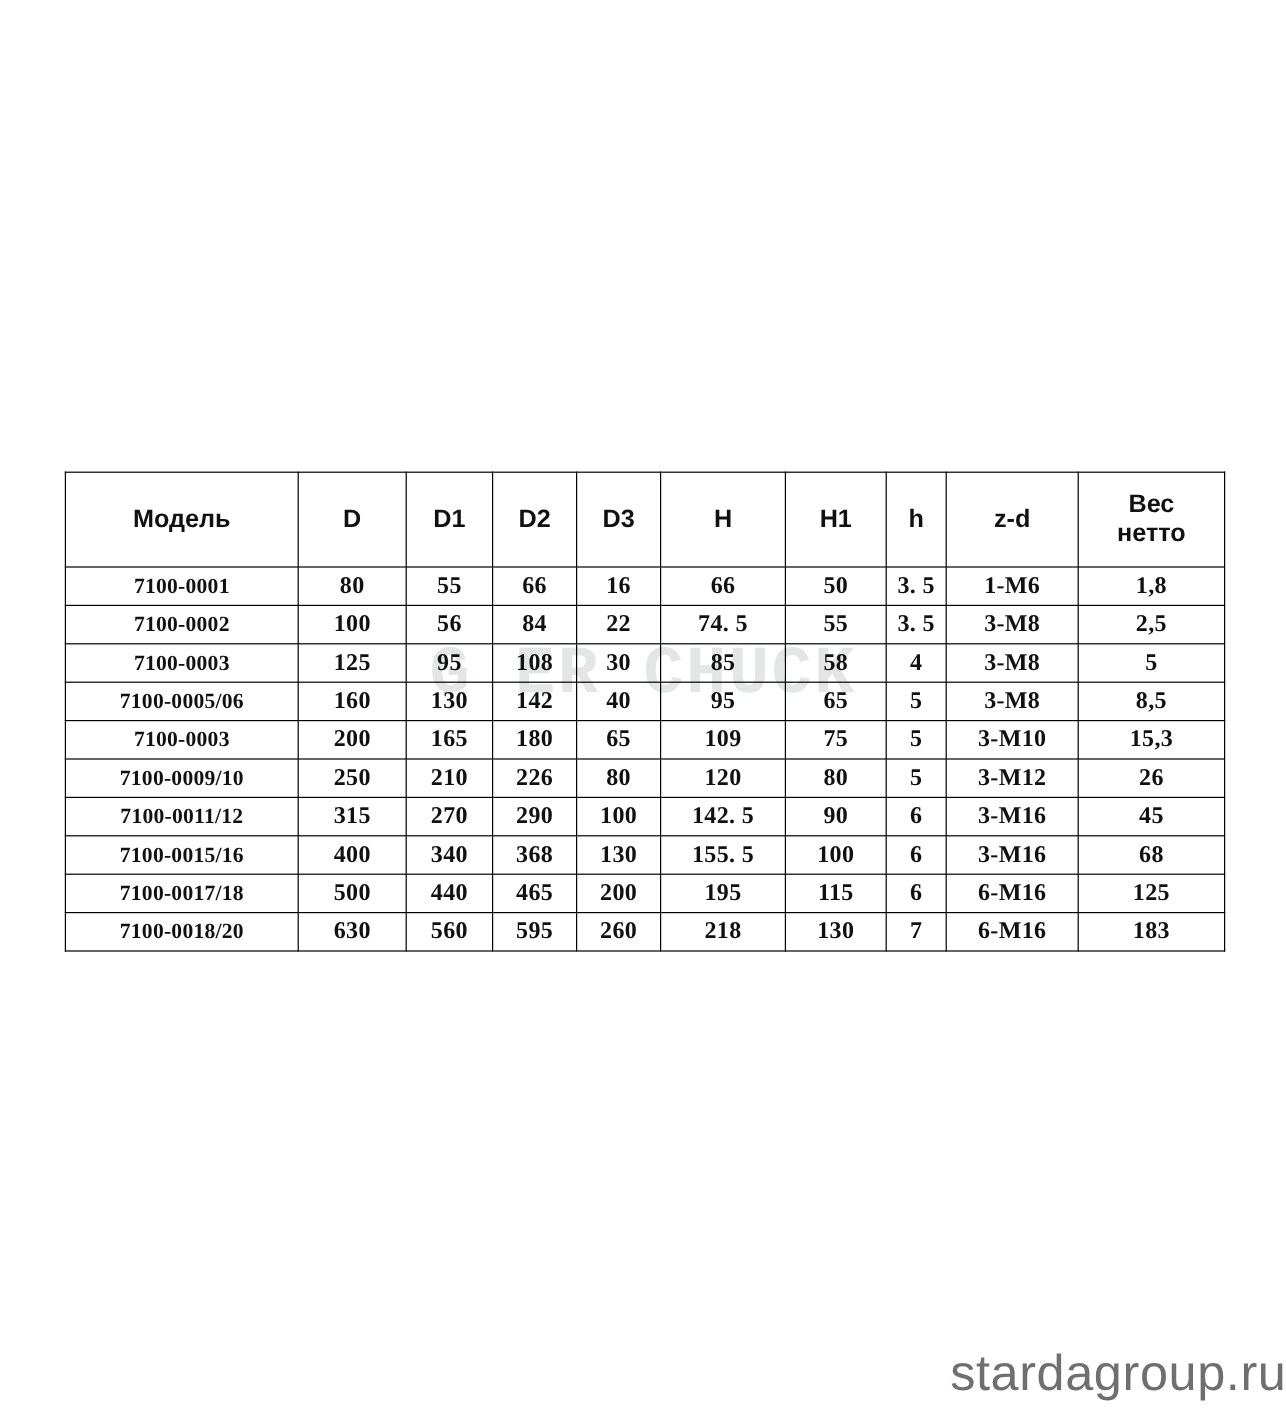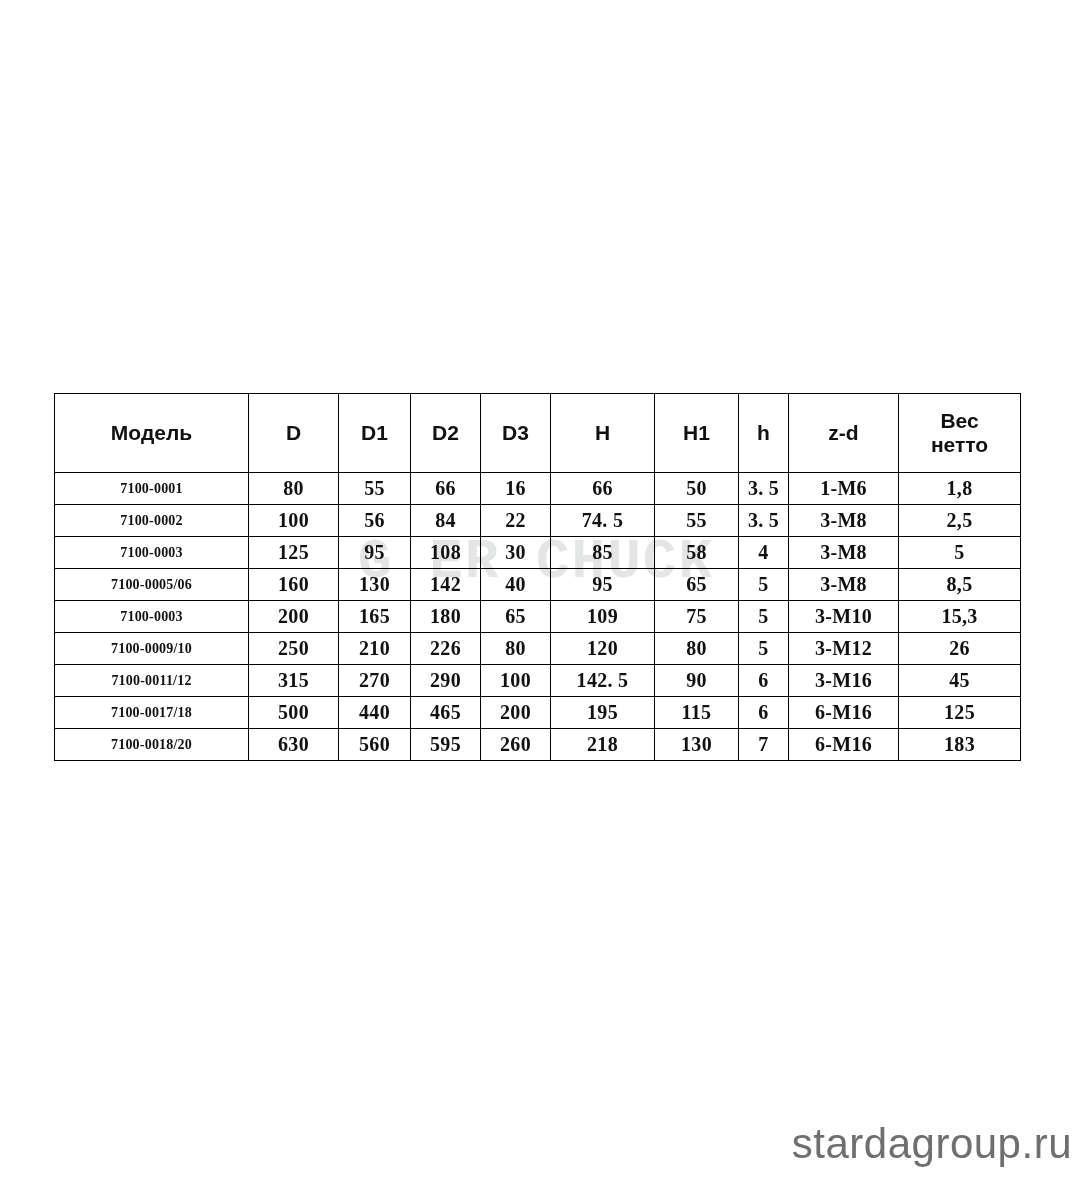--- a/index.html
+++ b/index.html
@@ -73,21 +73,21 @@
   }
 
   table.spec tbody td {
     height: 31px;
     font-size: 20px;
     padding: 0 2px;
     letter-spacing: 0.3px;
   }
 
   table.spec tbody td.model-cell {
-    font-size: 14px;
+    font-size: 18px;
     letter-spacing: 0.2px;
   }
 
   
   col.c-model { width: 194px; }
   col.c-d     { width: 90px; }
   col.c-d1    { width: 72px; }
   col.c-d2    { width: 70px; }
   col.c-d3    { width: 70px; }
   col.c-h     { width: 104px; }
@@ -224,20 +224,32 @@
         <td>270</td>
         <td>290</td>
         <td>100</td>
         <td>142. 5</td>
         <td>90</td>
         <td>6</td>
         <td>3-M16</td>
         <td>45</td>
       </tr>
       <tr>
+        <td class="model-cell">7100-0015/16</td>
+        <td>400</td>
+        <td>340</td>
+        <td>368</td>
+        <td>130</td>
+        <td>155. 5</td>
+        <td>100</td>
+        <td>6</td>
+        <td>3-M16</td>
+        <td>68</td>
+      </tr>
+      <tr>
         <td class="model-cell">7100-0017/18</td>
         <td>500</td>
         <td>440</td>
         <td>465</td>
         <td>200</td>
         <td>195</td>
         <td>115</td>
         <td>6</td>
         <td>6-M16</td>
         <td>125</td>

